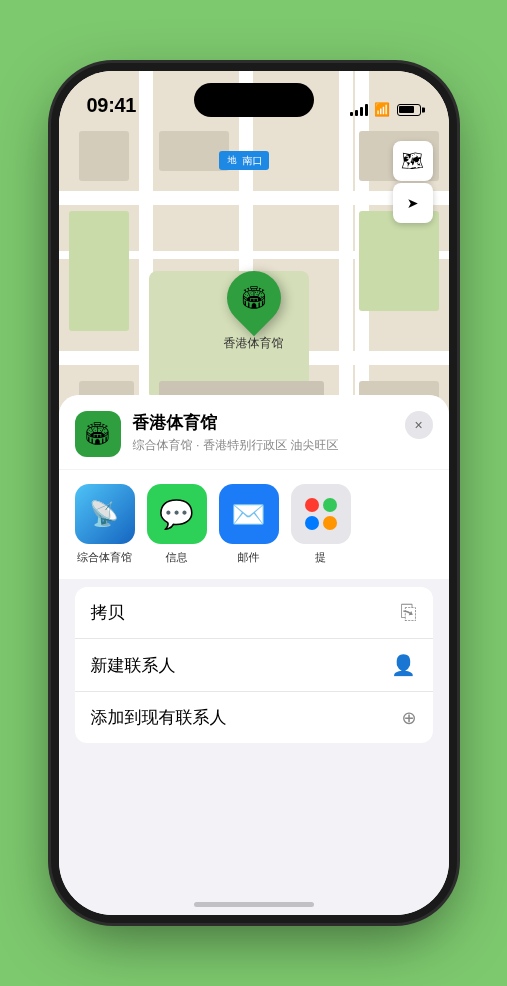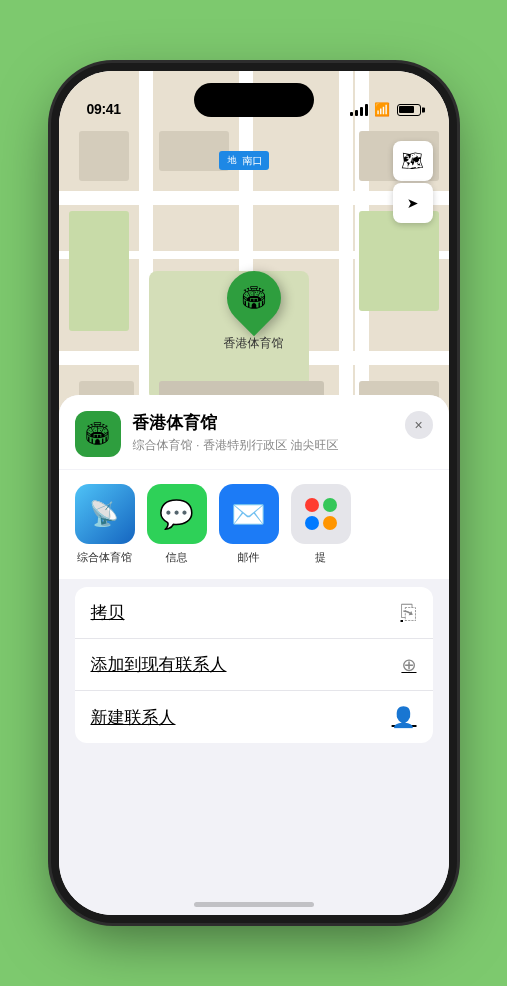--- a/index.html
+++ b/index.html
@@ -41,21 +41,21 @@
       right: 0;
       height: 54px;
       display: flex;
       align-items: flex-end;
       justify-content: space-between;
       padding: 0 28px 8px;
       z-index: 99;
       color: #000;
     }
     .status-time {
-      font-size: 14px;
+      font-size: 20px;
       font-weight: 600;
       letter-spacing: -0.3px;
     }
     .status-icons {
       display: flex;
       align-items: center;
       gap: 6px;
     }
     .signal-bars {
       display: flex;
@@ -309,21 +309,20 @@
       font-size: 11px;
       color: #333;
       text-align: center;
     }
     
     .action-list {
       background: #fff;
       margin-top: 8px;
       border-radius: 12px;
       overflow: hidden;
-      text-decoration: underline;
     }
     .action-item {
       display: flex;
       align-items: center;
       justify-content: space-between;
       padding: 14px 16px;
       border-bottom: 0.5px solid #e5e5ea;
       cursor: pointer;
     }
     .action-item:last-child {
@@ -492,27 +491,27 @@
 
     <div class="action-list-container">
       <div class="action-list">
 
         <div class="action-item">
           <span class="action-text">拷贝</span>
           <span class="action-icon">⎘</span>
         </div>
 
         <div class="action-item">
+          <span class="action-text">新建联系人</span>
+          <span class="action-icon">👤</span>
+        </div>
+
+        <div class="action-item">
           <span class="action-text">添加到现有联系人</span>
           <span class="action-icon" style="font-size:18px;">⊕</span>
-        </div>
-
-        <div class="action-item">
-          <span class="action-text">新建联系人</span>
-          <span class="action-icon">👤</span>
         </div>
 
 
 
       </div>
     </div>
 
     <div class="home-indicator"></div>
   </div>
 </div>

